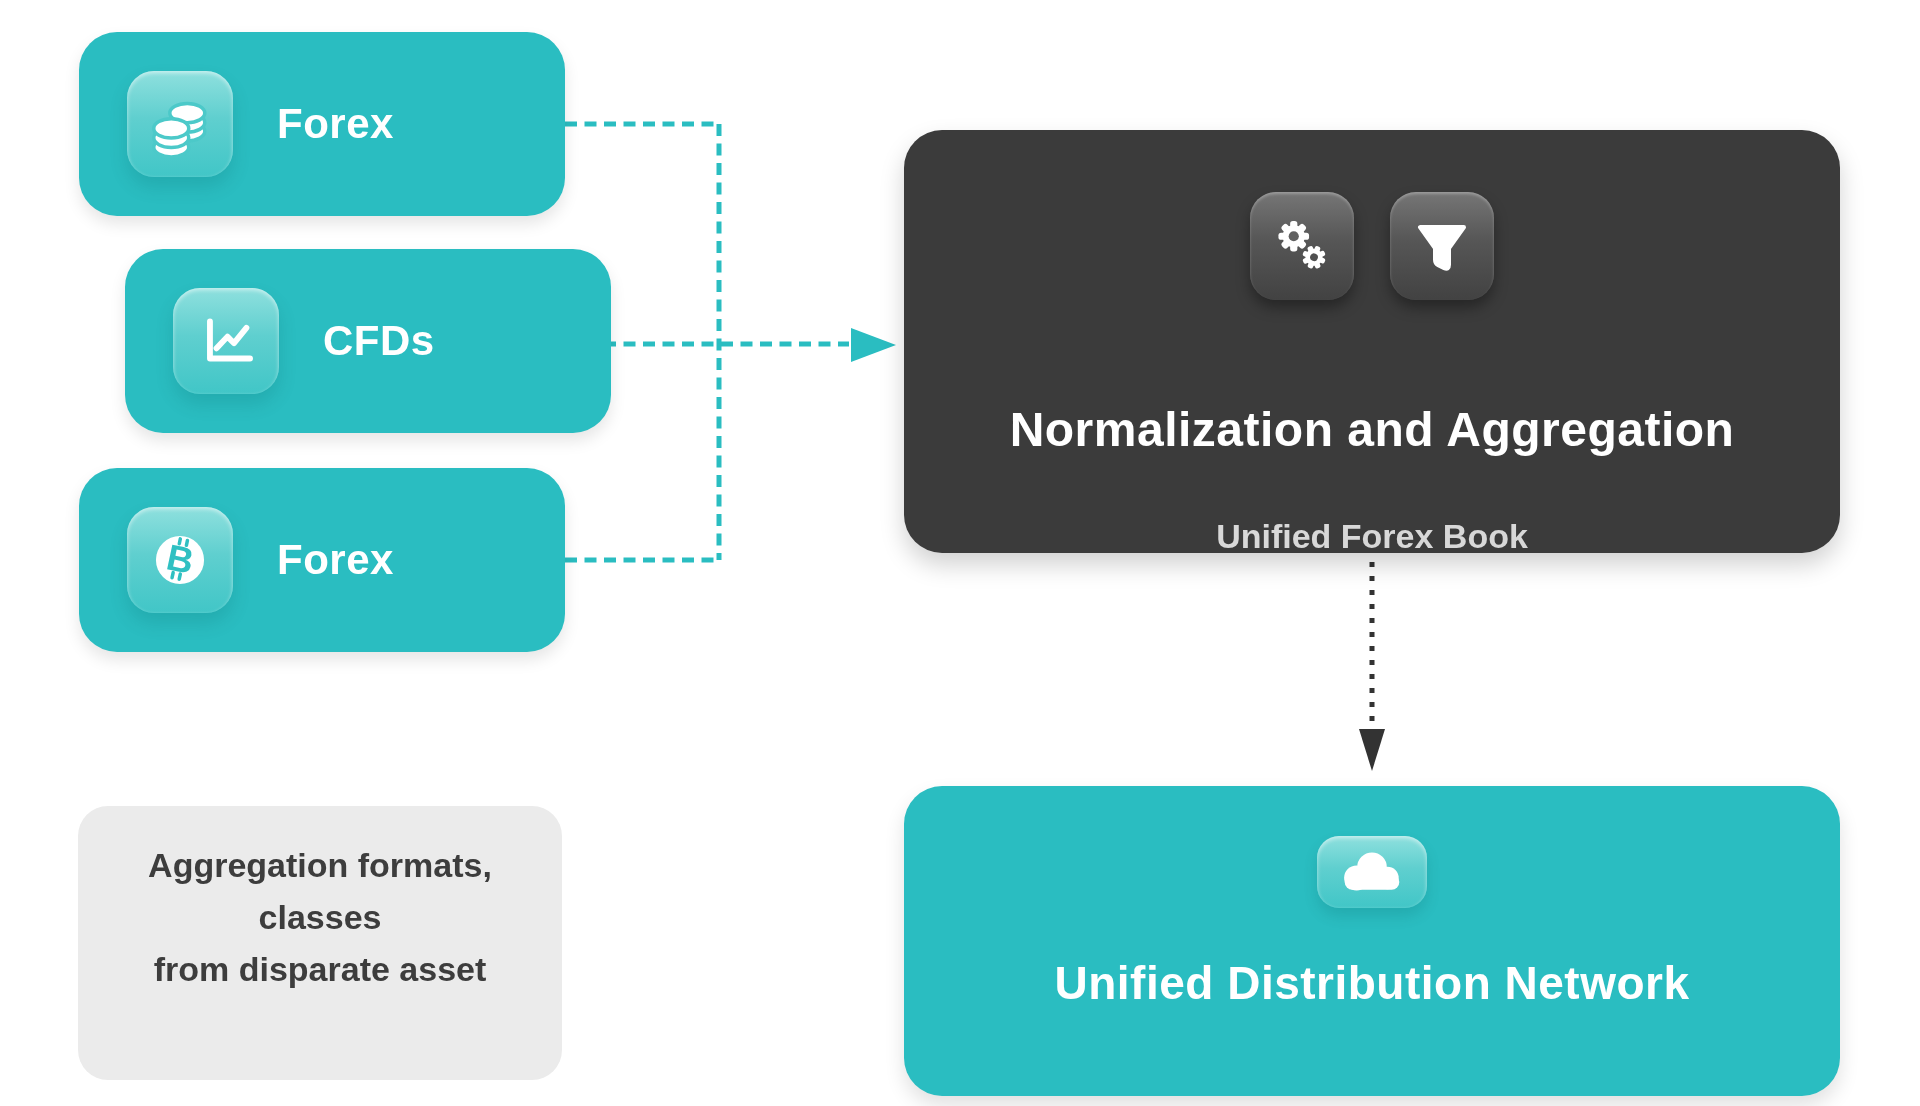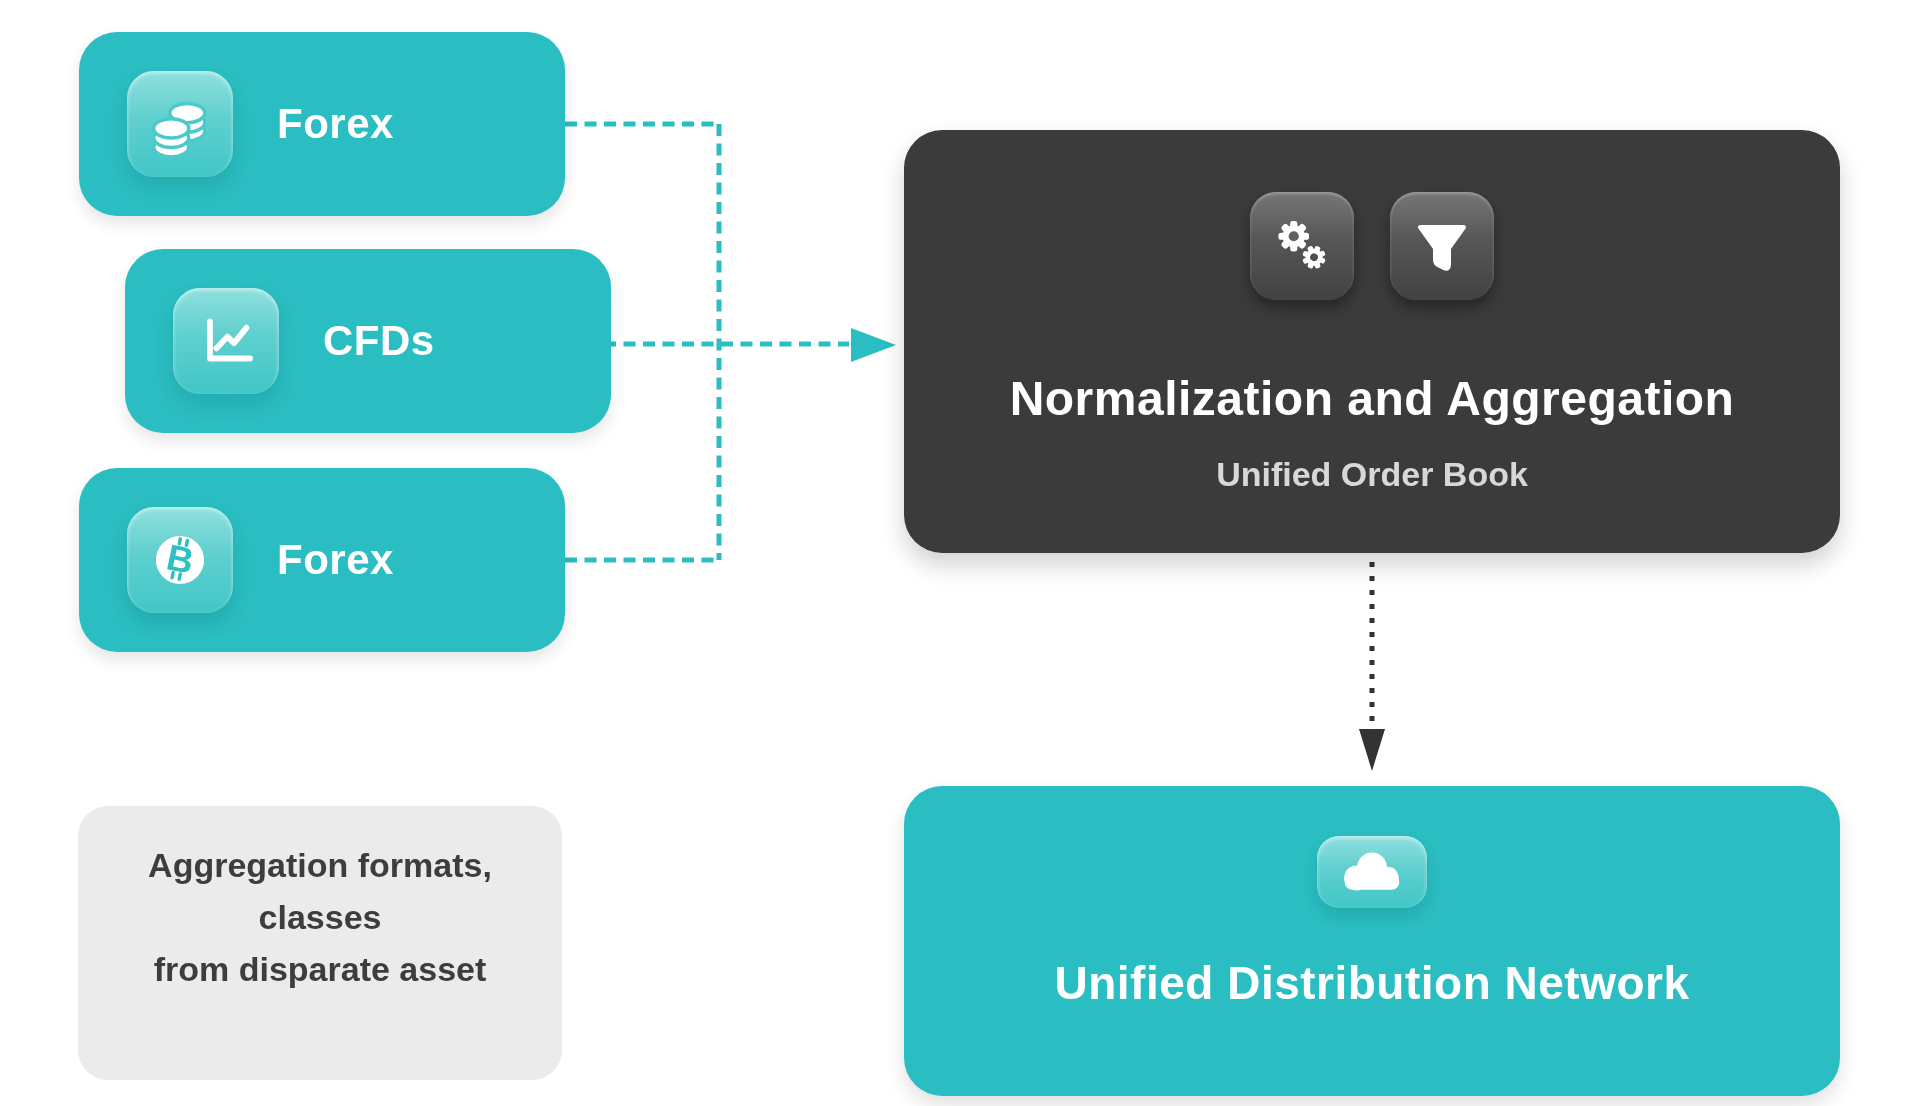--- a/index.html
+++ b/index.html
@@ -29,20 +29,21 @@
   .src-label{
     color:#ffffff;font-size:42px;font-weight:700;margin-left:44px;letter-spacing:0.5px;
   }
   
   .proc-box{
     position:absolute;left:904px;top:130px;width:936px;height:423px;
     background:#3B3B3B;border-radius:38px;
     display:flex;flex-direction:column;align-items:center;
     padding-top:62px;box-sizing:border-box;
     box-shadow:0 12px 24px rgba(0,0,0,0.18);
+    gap:31px;
   }
   .proc-icons{display:flex;gap:36px;}
   .dark-tile{
     width:104px;height:108px;border-radius:26px;
     background:linear-gradient(180deg,#767676 0%,#565656 45%,#424242 100%);
     box-shadow:0 8px 14px rgba(0,0,0,0.35), inset 0 2px 3px rgba(255,255,255,0.28);
     display:flex;align-items:center;justify-content:center;
   }
   .proc-title{
     margin-top:70px;color:#ffffff;font-size:48px;font-weight:700;line-height:58px;
@@ -168,21 +169,21 @@
           </g>
         </svg>
       </div>
       <div class="tile dark-tile">
         <svg width="72" height="72" viewBox="0 0 48 48">
           <path d="M9.5 11.5 H38.5 L28.5 25.5 V36.5 Q28.5 40 25.5 38.6 L21.5 36.7 Q19.5 35.7 19.5 33.2 V25.5 Z" fill="#ffffff" stroke="#ffffff" stroke-width="3" stroke-linejoin="round"></path>
         </svg>
       </div>
     </div>
     <div class="proc-title">Normalization and Aggregation</div>
-    <div class="proc-subtitle">Unified Order Book</div>
+    <div class="proc-subtitle">Unified Forex Book</div>
   </div>
 
   <div class="out-box">
     <div class="tile cloud-tile">
       <svg width="76" height="50" viewBox="0 0 64 42">
         <g fill="#ffffff">
           <circle cx="19" cy="26" r="10.5"></circle>
           <circle cx="32" cy="17" r="12.5"></circle>
           <circle cx="45" cy="26" r="9.5"></circle>
           <rect x="9" y="23" width="46" height="13" rx="6.5"></rect>

